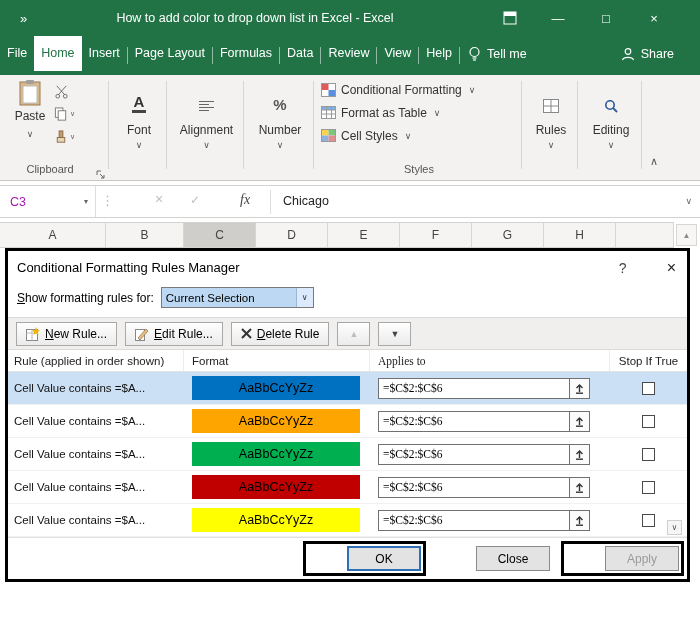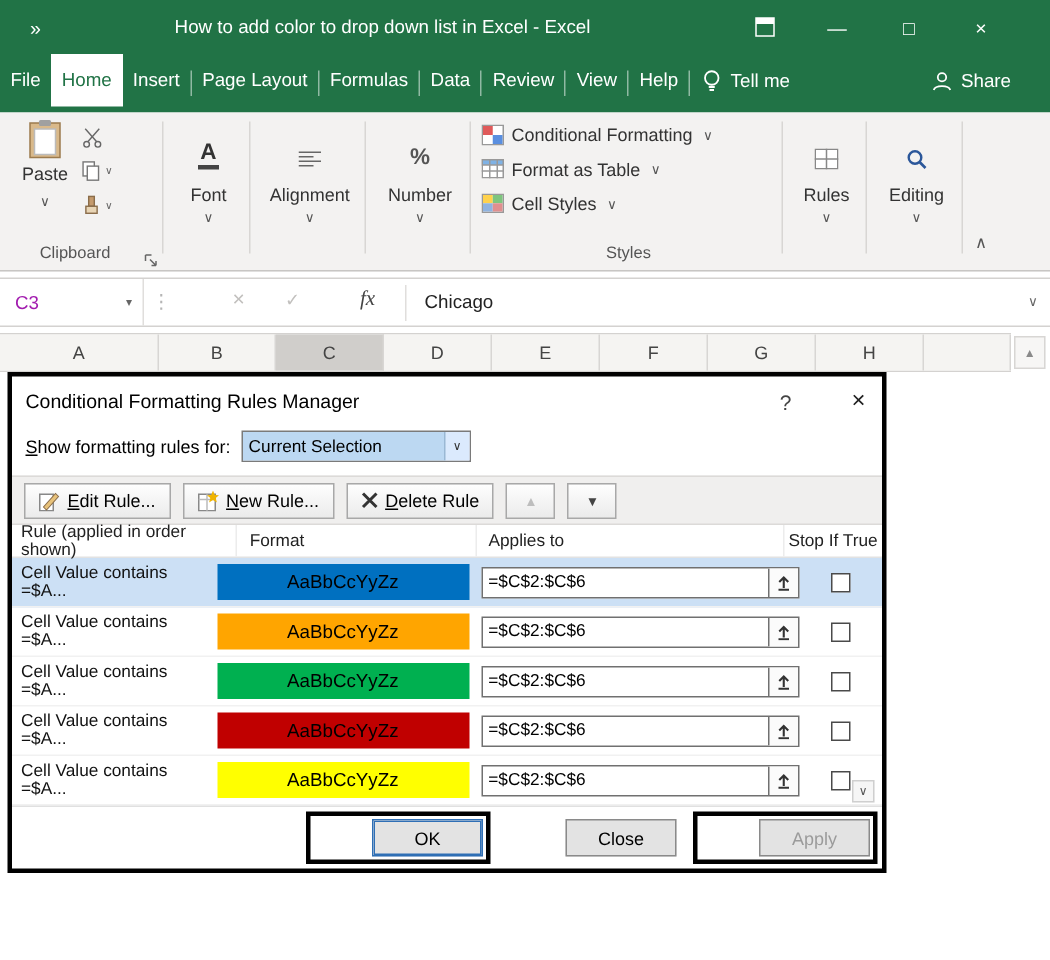--- a/index.html
+++ b/index.html
@@ -71,21 +71,21 @@
   .col { display:flex; align-items:center; justify-content:center; font-size:12px; color:#444;
     border-right:1px solid #d8d6d4; background:#f5f4f2; height:100%; }
   .col:nth-child(1){width:106px} .col:nth-child(2){width:78px} .col:nth-child(3){width:72px}
   .col:nth-child(4){width:72px} .col:nth-child(5){width:72px} .col:nth-child(6){width:72px}
   .col:nth-child(7){width:72px} .col:nth-child(8){width:72px} .col:nth-child(9){width:58px}
   .vscroll-up { position:absolute; left:676px; top:224px; width:21px; height:22px;
     border:1px solid #d8d6d4; background:#f7f6f5; display:flex; align-items:center;
     justify-content:center; font-size:8px; color:#8a8a8a; }
 
   
-  .dialog { position:absolute; left:5px; top:248px; width:586px; height:334px;
+  .dialog { position:absolute; left:5px; top:248px; width:685px; height:334px;
     background:#fff; border:3px solid #000; font-size:12px; color:#000; }
   .dlg-title { height:33px; display:flex; align-items:center; padding:0 9px; font-size:13px; }
   .dlg-help { margin-left:auto; margin-right:40px; color:#444; font-size:14px; }
   .dlg-x { color:#222; font-size:16px; margin-right:2px; }
   .dlg-controls { height:27px; display:flex; align-items:center; padding-left:9px; font-size:12px; }
   .combo { margin-left:7px; width:153px; height:21px; border:1px solid #7a7a7a; display:flex; }
   .combo-val { flex:1; display:flex; align-items:center; padding-left:4px; font-size:11.5px; color:#000; }
   .combo-btn { width:17px; display:flex; align-items:center; justify-content:center;
     font-size:8px; color:#333; background:#dbeafd; border-left:1px solid #9ab8d4; }
   .dlg-toolbar { margin-top:6px; height:33px; background:#f0efee;
@@ -94,21 +94,21 @@
   .tbtn { height:24px; border:1px solid #a8a8a8; background:linear-gradient(#fefefe,#ebebeb);
     display:flex; align-items:center; gap:5px; padding:0 9px; font-size:12px; color:#000; }
   .tbtn.arrow { width:33px; justify-content:center; padding:0; font-size:9px; }
   .arr-dis { color:#bdbdbd; } .arr-en { color:#444; }
 
   .tbl-head { height:22px; display:flex; align-items:center; border-bottom:1px solid #e2e2e2;
     font-size:11.5px; color:#222; }
   .tbl-head > div { height:100%; display:flex; align-items:center; border-right:1px solid #ececec; }
   .c-rule { width:176px; padding-left:6px; }
   .c-format { width:186px; padding-left:8px; }
-  .c-applies { width:240px; padding-left:8px; }
+  .c-applies { width:240px; padding-left:8px;font-family:Liberation Serif, serif; }
   .c-stop { width:77px; justify-content:center; display:flex; align-items:center; border-right:none !important; }
   .tbl-row { height:33px; display:flex; align-items:center; border-bottom:1px solid #f1f1f1; }
   .tbl-row .c-rule { font-size:11.5px; color:#111; }
   .swatch { width:168px; height:24px; display:flex; align-items:center; justify-content:center;
     font-size:12.5px; color:#000; }
   .range-box { display:flex; width:212px; height:21px; border:1px solid #707070; background:#fff; align-items:stretch; }
   .range-val { flex:1; display:flex; align-items:center; padding-left:4px; font-size:11.5px; }
   .range-btn { width:20px; border-left:1px solid #707070; display:flex; align-items:center;
     justify-content:center; background:#fbfbfb; }
   .checkbox { width:13px; height:13px; border:1px solid #4a4a4a; background:#fff; }
@@ -354,33 +354,33 @@
     <span><u>S</u>how formatting rules for:</span>
     <div class="combo">
       <span class="combo-val" style="background-color: rgb(188, 216, 242);">Current Selection</span>
       <span class="combo-btn">∨</span>
     </div>
   </div>
 
   <div class="dlg-toolbar">
     <div class="tbtn">
       <svg width="14" height="14" viewBox="0 0 14 14">
-          <rect x="0.5" y="2.5" width="9" height="11" fill="#fff" stroke="#888"></rect>
-          <polygon points="5,13 13,4 11,2 3,11" fill="#e8c27a" stroke="#8a6d4a" stroke-width="0.7"></polygon>
-        </svg>
-      <span><u>E</u>dit Rule...</span>
-    </div>
-    <div class="tbtn">
-      <svg width="14" height="14" viewBox="0 0 14 14">
           <rect x="0.5" y="2.5" width="11" height="11" fill="#fff" stroke="#888"></rect>
           <line x1="0.5" y1="6" x2="11.5" y2="6" stroke="#bbb"></line>
           <line x1="6" y1="2.5" x2="6" y2="13.5" stroke="#bbb"></line>
           <polygon points="10,0 11.2,3 14,3.2 11.8,5 12.6,8 10,6.3 7.4,8 8.2,5 6,3.2 8.8,3" fill="#f0b400"></polygon>
         </svg>
       <span><u>N</u>ew Rule...</span>
+    </div>
+    <div class="tbtn">
+      <svg width="14" height="14" viewBox="0 0 14 14">
+          <rect x="0.5" y="2.5" width="9" height="11" fill="#fff" stroke="#888"></rect>
+          <polygon points="5,13 13,4 11,2 3,11" fill="#e8c27a" stroke="#8a6d4a" stroke-width="0.7"></polygon>
+        </svg>
+      <span><u>E</u>dit Rule...</span>
     </div>
     <div class="tbtn">
       <svg width="11" height="11" viewBox="0 0 11 11">
           <path d="M1 1 L10 10 M10 1 L1 10" stroke="#333" stroke-width="2"></path>
         </svg>
       <span><u>D</u>elete Rule</span>
     </div>
     <div class="tbtn arrow">
       <span class="arr-dis">▲</span>
     </div>

